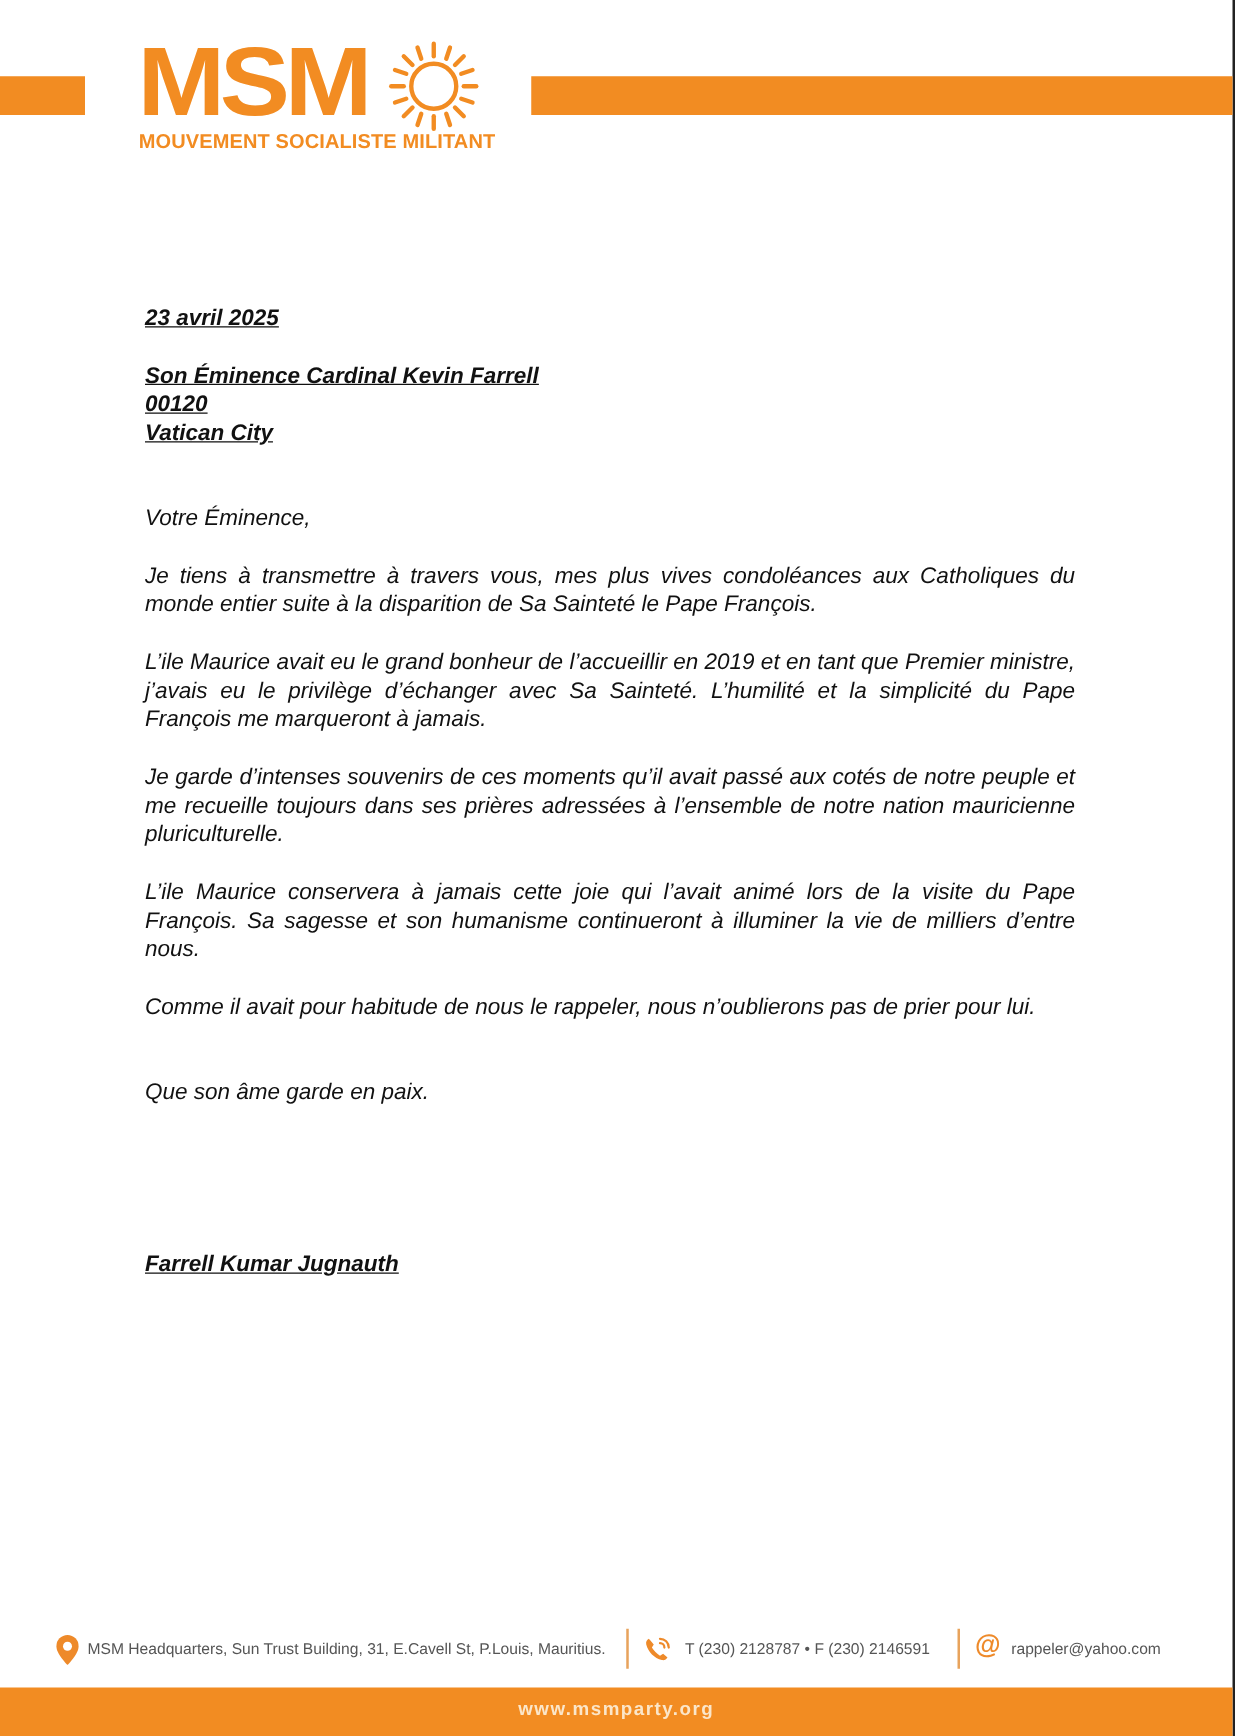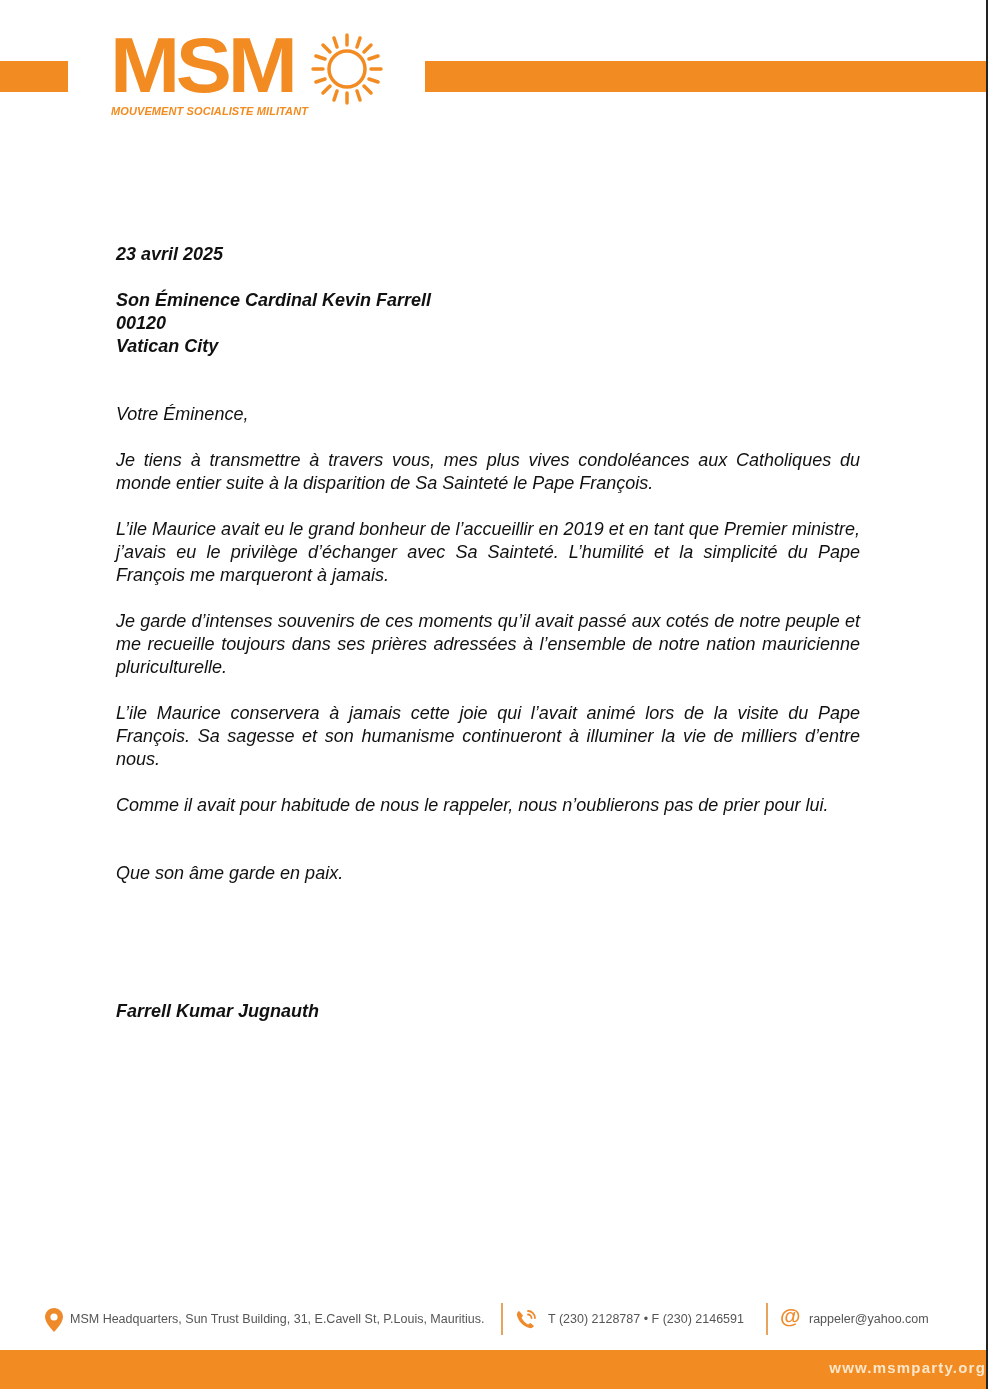--- a/index.html
+++ b/index.html
@@ -4,29 +4,29 @@
 <style>
   html, body { margin:0; padding:0; }
   body { width:988px; height:1389px; background:#ffffff; position:relative; overflow:hidden; font-family:"Liberation Sans", sans-serif; color:#111; }
   .edge { position:absolute; right:0; top:0; width:2px; height:1389px; background:#222; }
   .bar { position:absolute; background:#f28c22; }
   .bar-left { left:0; top:61px; width:68px; height:31px; }
   .bar-right { left:425px; top:61px; width:561px; height:31px; }
   .logo { position:absolute; left:110px; top:32px; }
   .logo-word { position:absolute; left:0; top:-6px; font-family:"Liberation Sans", sans-serif; font-weight:bold; font-size:78px; letter-spacing:-4px; color:#f28c22; line-height:1; transform:scaleX(1.08); transform-origin:left; }
   .sun { position:absolute; left:200px; top:0; width:74px; height:74px; }
-  .logo-sub { position:absolute; left:1px; top:73px; font-weight:bold; font-size:11px; color:#f28c22; white-space:nowrap; letter-spacing:0.1px;font-style:italic; }
+  .logo-sub { position:absolute; left:1px; top:73px; font-weight:bold; font-size:16px; color:#f28c22; white-space:nowrap; letter-spacing:0.1px; }
   .letter { position:absolute; left:116px; top:243px; width:744px; font-style:italic; font-size:18px; line-height:23px; }
-  .bold { font-weight:bold; }
+  .bold { font-weight:bold;text-decoration:underline; }
   .p { margin:0; text-align:justify; }
   .footer-info { position:absolute; left:0; top:1300px; width:988px; height:40px; font-size:12.5px; color:#555; }
   .fi { position:absolute; top:12px; white-space:nowrap; }
   .sep { position:absolute; top:3px; width:2px; height:32px; background:#e8a35c; }
   .footer-bar { position:absolute; left:0; top:1350px; width:986px; height:39px; background:#f28c22; }
-  .footer-url { position:absolute; left:0; top:9px; width:986px; text-align:right; font-weight:bold; font-size:15px; letter-spacing:1.2px; color:#fbe6c9; }
+  .footer-url { position:absolute; left:0; top:9px; width:986px; text-align:center; font-weight:bold; font-size:15px; letter-spacing:1.2px; color:#fbe6c9; }
 </style>
 </head>
 <body>
 
 <div class="edge"></div>
 
 <div class="bar bar-left"></div>
 <div class="bar bar-right"></div>
 
 <div class="logo">

